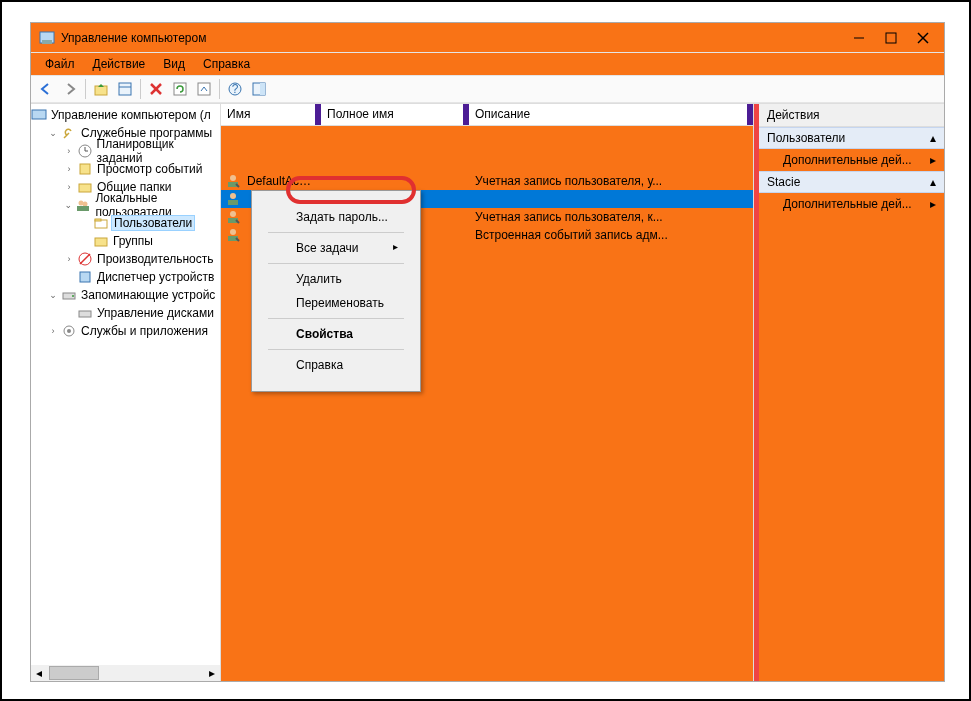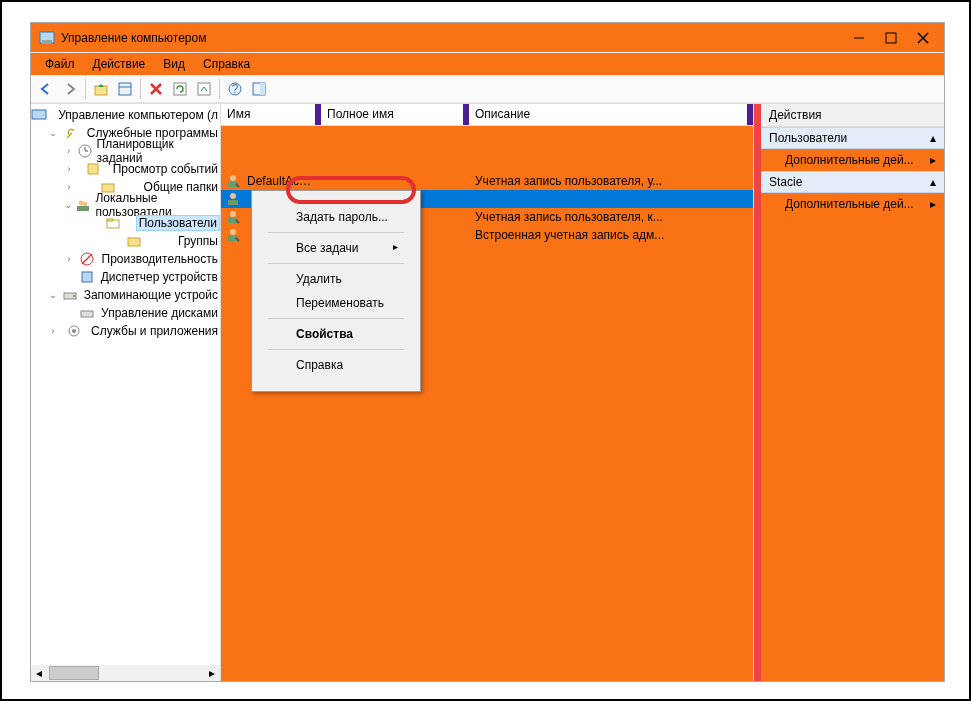--- a/index.html
+++ b/index.html
@@ -12,21 +12,21 @@
 .titlebar .win-btn { width: 14px; height: 14px; display:flex; align-items:center; justify-content:center; cursor:default;}
 .menubar { height: 22px; display: flex; align-items: center; padding: 0 6px; gap: 2px; }
 .menubar .menu-item { padding: 2px 8px; }
 .toolbar { height: 28px; border-top: 1px solid #e5e5e5; border-bottom: 1px solid #e5e5e5; display: flex; align-items: center; padding: 0 4px; gap: 2px; background:#fafafa;}
 .toolbar .tb-btn { width: 22px; height: 22px; display: flex; align-items: center; justify-content: center; border:1px solid transparent;}
 .toolbar .sep { width: 1px; height: 20px; background: #ccc; margin: 0 2px; }
 .content { flex: 1; display: flex; border-top: 1px solid #ddd; overflow:hidden;}
 .panel { border-right: 1px solid #ddd; overflow: auto; }
 .tree-panel { width: 190px; background: #fff; padding: 2px 0; position:relative;}
 .tree-panel::-webkit-scrollbar{height:14px;}
-.tree .row { display: flex; align-items: center; height: 18px; padding-left: 2px; gap: 2px; justify-content: space-between;}
+.tree .row { display: flex; align-items: center; height: 18px; padding-left: 2px; gap: 2px;}
 .tree .expander { width: 12px; height: 12px; display: inline-flex; align-items: center; justify-content: center; font-size: 9px; color: #666; }
 .tree .node-icon { width: 16px; height: 16px; display: inline-flex; align-items:center; justify-content:center;}
 .tree .label { padding: 0 2px; }
 .tree .selected { background: #cce8ff; border: 1px solid #99d1ff; }
 .tree .indent-0 { padding-left: 0px; }
 .tree .indent-1 { padding-left: 16px; }
 .tree .indent-2 { padding-left: 32px; }
 .tree .indent-3 { padding-left: 48px; }
 .hscroll{position:absolute;bottom:0;left:0;right:0;height:16px;background:#f0f0f0;display:flex;align-items:center;}
 .hscroll .thumb{height:14px;width:50px;background:#ccc;margin-left:2px;border:1px solid #aaa;}
@@ -35,21 +35,21 @@
 .list-header { display: flex; height: 22px; border-bottom: 1px solid #ddd; }
 .list-header .col { padding: 3px 6px; border-right: 6px solid #4c1d95; background: #fff; }
 .col-name { width: 100px; }
 .col-full { width: 148px; }
 .col-desc { flex: 1; }
 .list-body { flex: 1; position: relative; margin-top: 46px; }
 .list-row { display: flex; height: 18px; align-items: center; }
 .list-row .cell { padding: 0 6px; white-space: nowrap; overflow: hidden; text-overflow: ellipsis; }
 .list-row .row-icon { width: 16px; height: 16px; margin-left: 4px; display:inline-flex; align-items:center; justify-content:center;}
 .selected-row { background: #0078d7; color: #fff; }
-.actions-panel { width: 190px; border-left: 7px solid #ef4444; display: flex; flex-direction: column; }
+.actions-panel { width: 190px; border-left: 5px solid #ef4444; display: flex; flex-direction: column; }
 .actions-header { background: #f0f0f0; padding: 4px 8px; font-weight: normal; border-bottom: 1px solid #ddd; }
 .actions-section-hdr { background: #e4ecf7; padding: 3px 8px; display:flex; justify-content:space-between; align-items:center; border-bottom:1px solid #c5d5ef; border-top:1px solid #c5d5ef;}
 .actions-item { padding: 4px 8px 4px 24px; display:flex; justify-content:space-between; align-items:center;}
 .context-menu { position: absolute; background: #f0f0f0; border: 1px solid #999; box-shadow: 2px 2px 4px rgba(0,0,0,.3); width: 170px; z-index: 100; padding:14px;}
 .context-menu .cm-item { padding: 5px 12px 5px 30px; position:relative;}
 .context-menu .cm-sep { height: 1px; background: #ccc; margin: 3px 2px; }
 .context-menu .cm-sub::after { content: "▸"; position: absolute; right: 8px; font-size:10px;}
 .context-menu .cm-bold { font-weight: bold; }
 .highlight-oval { position: absolute; border: 4px solid #e03030; border-radius: 18px; z-index: 200; pointer-events: none; }
 svg{display:block;}
@@ -334,21 +334,21 @@
         <div class="list-row">
           <span class="row-icon">
               <svg width="16" height="16">
                 <circle cx="8" cy="5" r="3" fill="#f0c090"></circle>
                 <rect x="3" y="9" width="10" height="5" fill="#6a9a6a"></rect>
                 <path d="M11 11 L14 14" stroke="#555" stroke-width="2"></path>
               </svg>
             </span>
           <span class="cell col-name" style="width:80px"></span>
           <span class="cell col-full"></span>
-          <span class="cell col-desc">Встроенная учетная запись адм...</span>
+          <span class="cell col-desc">Встроенная событий запись адм...</span>
         </div>
 
         <div class="context-menu" style="left:30px; top:18px;">
           <div class="cm-item">Задать пароль...</div>
           <div class="cm-sep"></div>
           <div class="cm-item cm-sub">Все задачи</div>
           <div class="cm-sep"></div>
           <div class="cm-item">Удалить</div>
           <div class="cm-item">Переименовать</div>
           <div class="cm-sep"></div>

